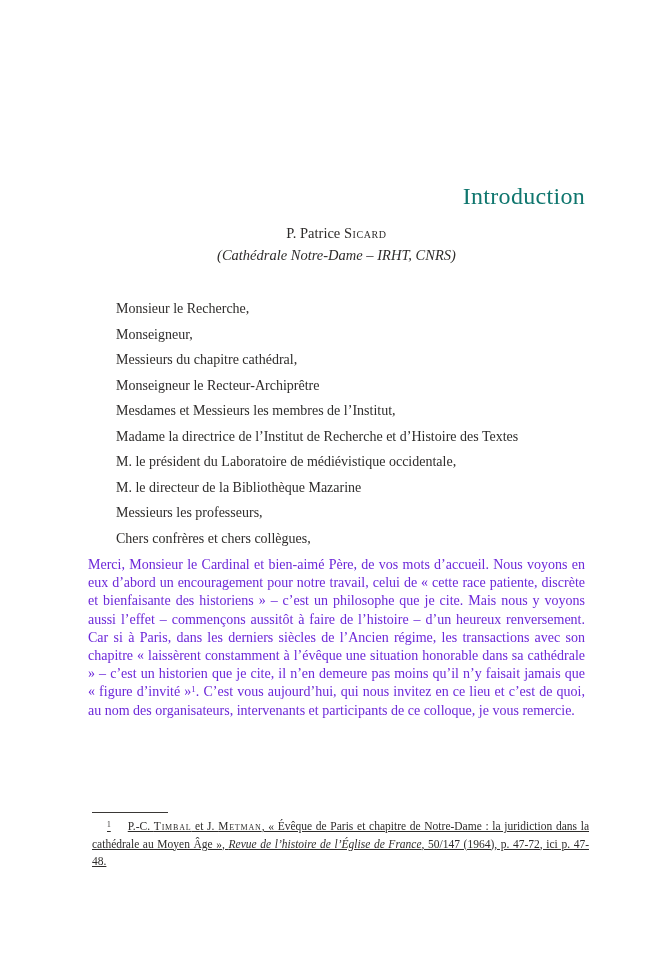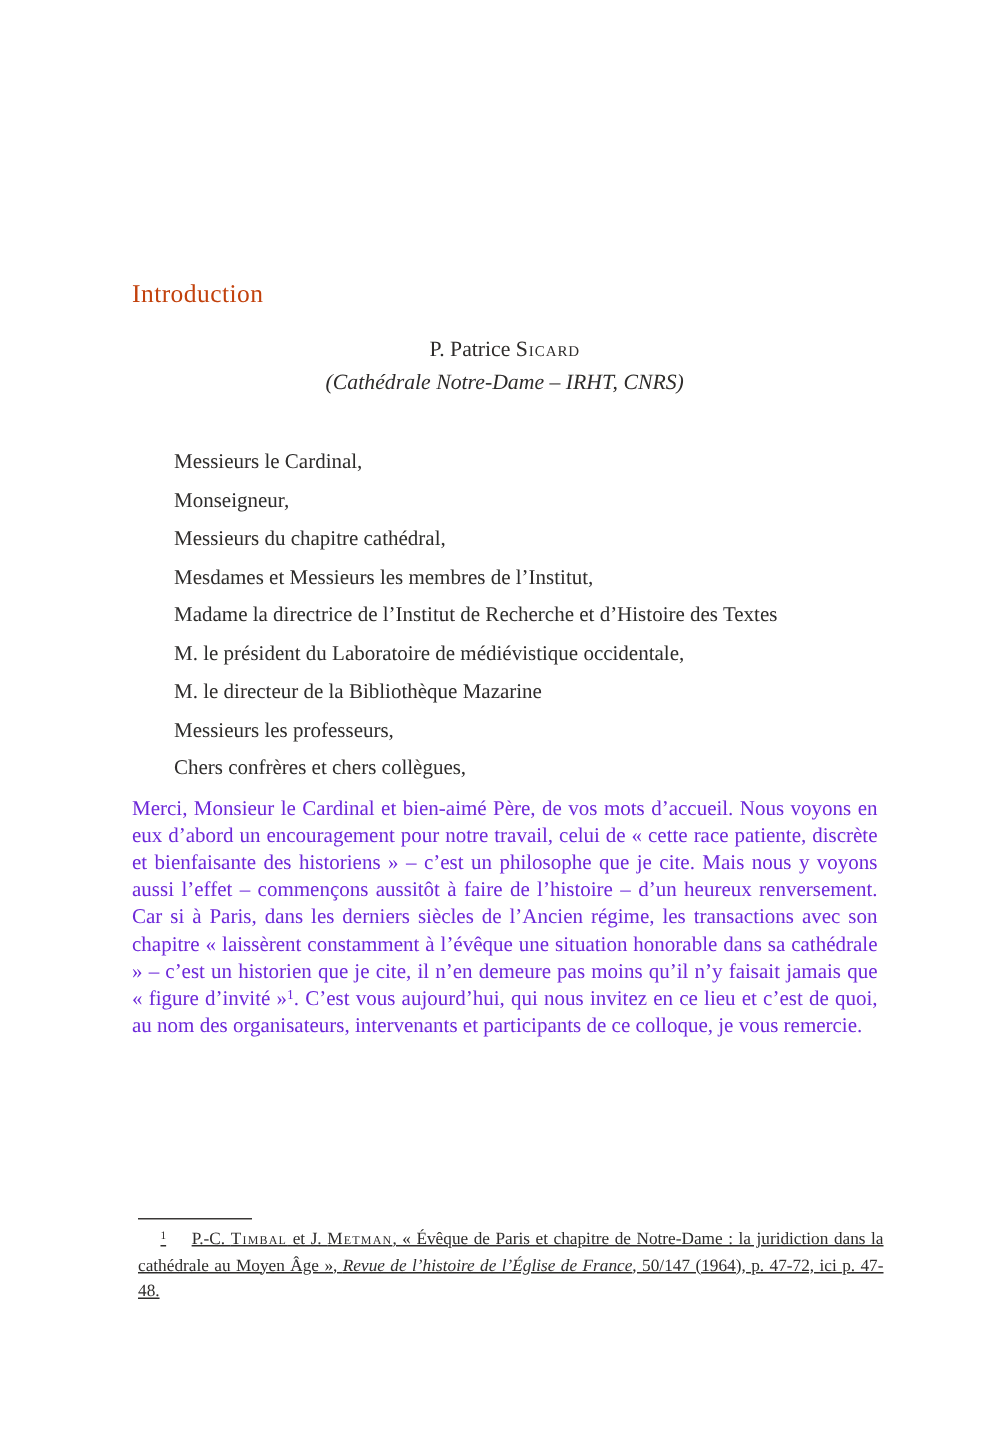--- a/index.html
+++ b/index.html
@@ -17,26 +17,26 @@
     overflow: hidden;
   }
   .content {
     position: absolute;
     left: 88px;
     top: 184px;
     width: 497px;
   }
   .doc-title {
     margin: 0;
-    font-size: 17px;
+    font-size: 24px;
     font-weight: normal;
-    text-align: left;
+    text-align: right;
     line-height: 24px;
     letter-spacing: 0.3px;
-    color: #c2410c;
+    color: #0f766e;
   }
   .author-line {
     margin-top: 14px;
     text-align: center;
     font-size: 14.5px;
     line-height: 22px;
   }
   .affiliation-line {
     text-align: center;
     font-size: 14.5px;
@@ -108,23 +108,24 @@
 <div class="page">
   <div class="content">
 
     <h1 class="doc-title">Introduction</h1>
 
     <div class="author-line"><span>P. Patrice </span><span class="sc">Sicard</span></div>
 
     <div class="affiliation-line">(Cathédrale Notre-Dame – IRHT, CNRS)</div>
 
     <div class="salutations">
-      <p>Messieurs le Cardinal,</p>
+      <p>Monsieur le Recherche,</p>
       <p>Monseigneur,</p>
       <p>Messieurs du chapitre cathédral,</p>
+      <p>Monseigneur le Recteur-Archiprêtre</p>
       <p>Mesdames et Messieurs les membres de l’Institut,</p>
       <p>Madame la directrice de l’Institut de Recherche et d’Histoire des Textes</p>
       <p>M. le président du Laboratoire de médiévistique occidentale,</p>
       <p>M. le directeur de la Bibliothèque Mazarine</p>
       <p>Messieurs les professeurs,</p>
       <p>Chers confrères et chers collègues,</p>
     </div>
 
     <p class="body-paragraph"><span>Merci, Monsieur le Cardinal et bien-aimé Père, de vos mots d’accueil. Nous voyons en eux d’abord un encouragement pour notre travail, celui de « cette race patiente, discrète et bienfaisante des historiens » – c’est un philosophe que je cite. Mais nous y voyons aussi l’effet – commençons aussitôt à faire de l’histoire – d’un heureux renversement. Car si à Paris, dans les derniers siècles de l’Ancien régime, les transactions avec son chapitre « laissèrent constamment à l’évêque une situation honorable dans sa cathédrale » – c’est un historien que je cite, il n’en demeure pas moins qu’il n’y faisait jamais que « figure d’invité »</span><sup class="note-ref">1</sup><span>. C’est vous aujourd’hui, qui nous invitez en ce lieu et c’est de quoi, au nom des organisateurs, intervenants et participants de ce colloque, je vous remercie.</span></p>
 

